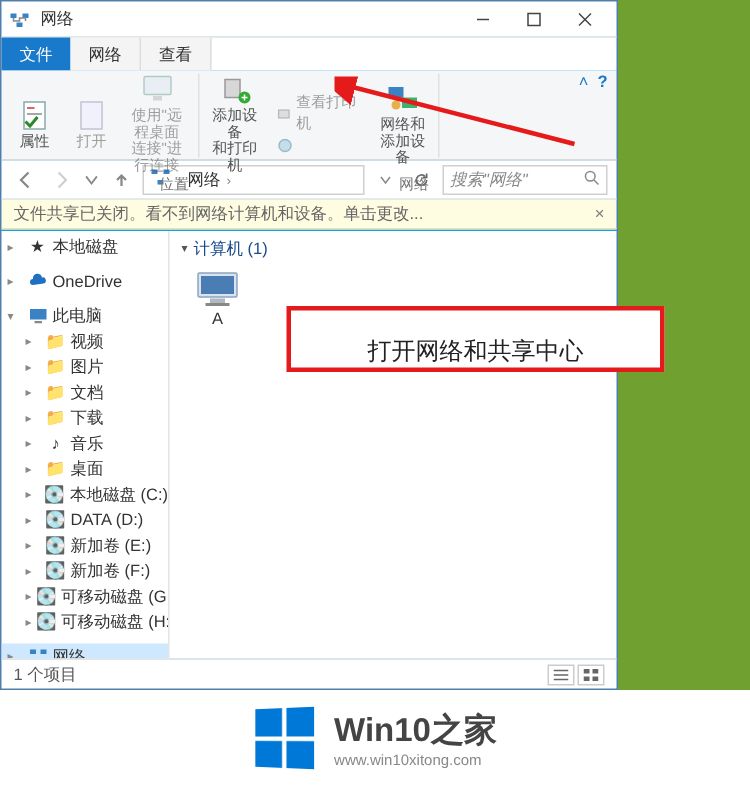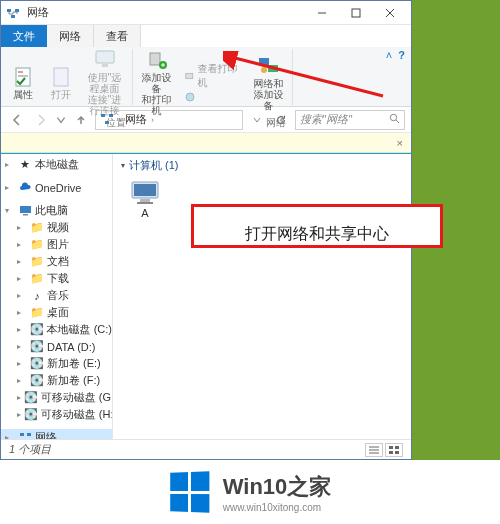--- a/index.html
+++ b/index.html
@@ -54,21 +54,21 @@
   .navitem .nicon { width:14px; height:14px; display:flex; align-items:center; justify-content:center;}
   .navspace { height:6px; }
   .content { flex:1; position:relative; padding:4px 8px;}
   .group-header { font-size:11px; color:#1a4a8a; margin-bottom:6px; display:flex; align-items:center; gap:4px;}
   .group-header .chev{font-size:8px; color:#555;}
   .pc-item { display:inline-flex; flex-direction:column; align-items:center; width:48px; font-size:11px;}
   .callout { position:absolute; left:78px; top:50px; width:252px; height:44px; border:3px solid #e51b1b; background:#fff; display:flex; align-items:flex-end; justify-content:center; font-size:16px; color:#222;}
   
   .red-arrow { position:absolute; pointer-events:none; }
   
-  .statusbar { position:absolute; left:0; right:0; bottom:0; height:20px; border-top:1px solid #e4e4e4; display:flex; align-items:center; padding:0 8px; font-size:11px; color:#555; background:#fff;font-style:italic;}
+  .statusbar { position:absolute; left:0; right:0; bottom:0; height:20px; border-top:1px solid #e4e4e4; display:flex; align-items:center; padding:0 8px; font-size:11px; color:#555; background:#fff;}
   .viewbtns { margin-left:auto; display:flex; gap:2px;}
   .viewbtns .vb { width:18px; height:14px; border:1px solid #ccc; display:flex; align-items:center; justify-content:center;}
   
   .w10logo { width:40px; height:40px; display:grid; grid-template-columns:1fr 1fr; grid-template-rows:1fr 1fr; gap:3px; transform:perspective(100px) rotateY(-12deg);}
   .w10logo div{ background:#0078d7;}
 </style>
 </head>
 <body>
 
 <div class="window">
@@ -232,20 +232,21 @@
     <div class="searchbox">
       <span>搜索"网络"</span>
       <span style="margin-left:auto;"><svg width="11" height="11" viewBox="0 0 11 11">
             <circle cx="4.5" cy="4.5" r="3.2" fill="none" stroke="#888"></circle>
             <line x1="7" y1="7" x2="10" y2="10" stroke="#888"></line>
           </svg></span>
     </div>
   </div>
 
   <div class="infobar">
+    <span>文件共享已关闭。看不到网络计算机和设备。单击更改...</span>
     <span class="ib-close">×</span>
   </div>
 
   <div class="bodysplit">
     <div class="navpane">
       <div class="navitem">
           <span class="exp">▸</span>
           <span class="nicon">★</span>
           <span>本地磁盘</span>
         </div>

